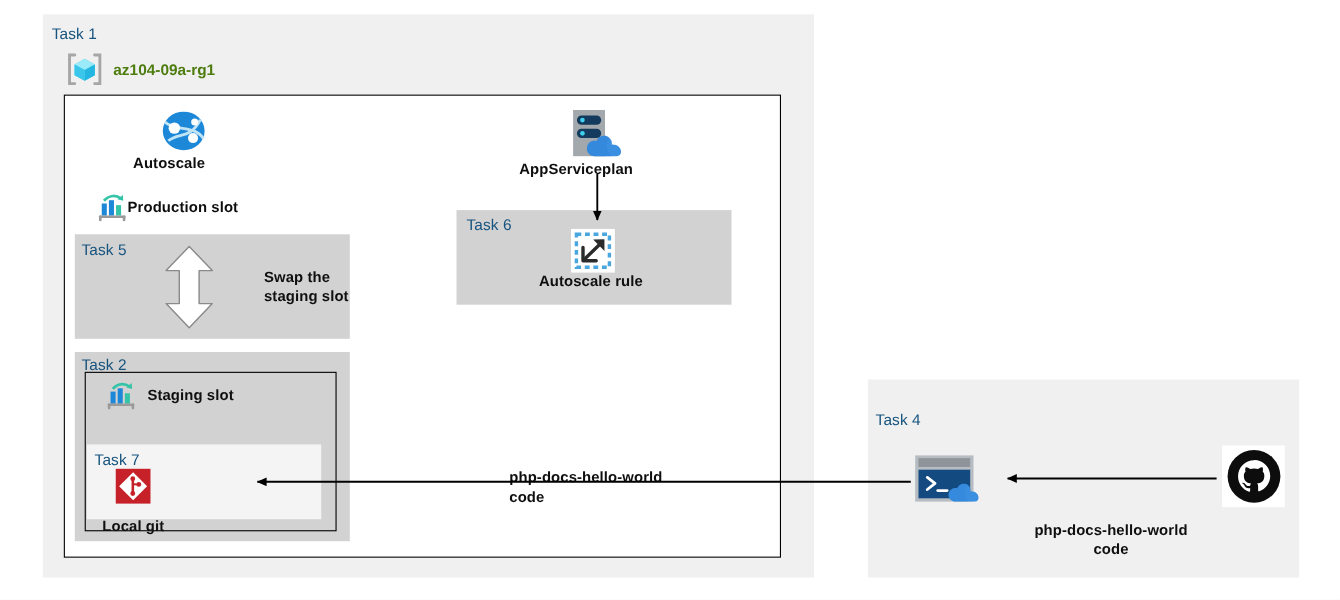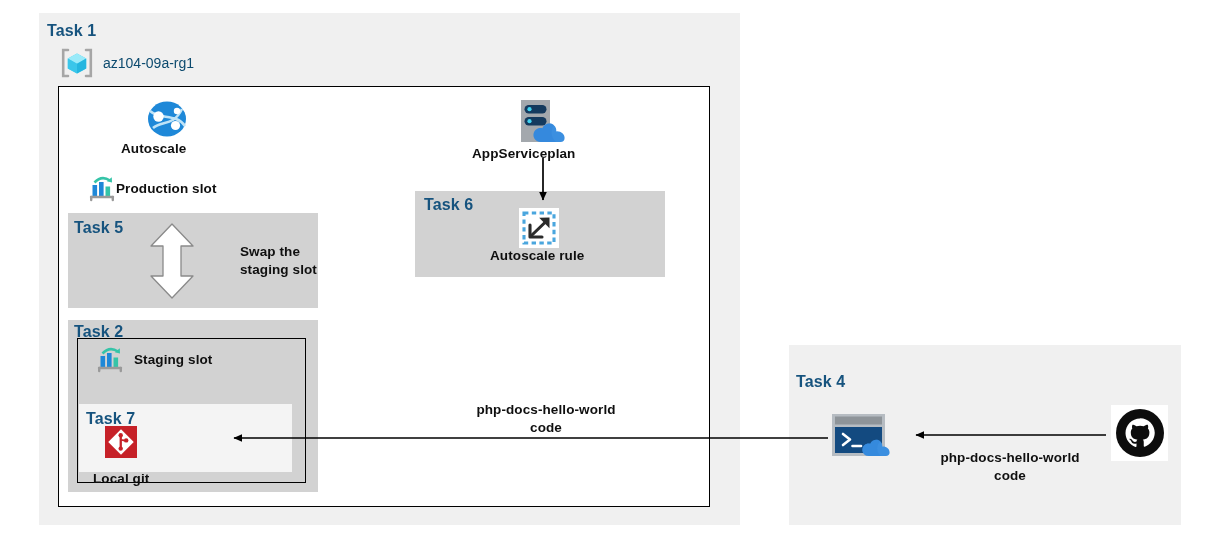--- a/index.html
+++ b/index.html
@@ -41,40 +41,40 @@
     left:415px;top:191px;width:250px;height:86px;
     background:#d2d2d2;
   }
   .task4-box{
     left:789px;top:345px;width:392px;height:180px;
     background:#f0f0f0;
   }
 
   
   .task-label{
-    color:#16537e;font-weight:bold;font-size:16px;
+    color:#16537e;font-weight:normal;font-size:14px;
     letter-spacing:.1px;white-space:nowrap;
   }
   .tl1{left:47px;top:22px;}
   .tl5{left:74px;top:219px;}
   .tl2{left:74px;top:323px;}
   .tl3{left:86px;top:410px;}
   .tl6{left:424px;top:196px;}
   .tl4{left:796px;top:373px;}
 
   
   .nodetext{
     color:#0f0f0f;font-weight:bold;font-size:13.5px;
     white-space:nowrap;letter-spacing:.1px;
   }
-  .nodetext.wrap{white-space:normal;text-align:center;line-height:1.32;}
+  .nodetext.wrap{white-space:normal;line-height:1.32;margin-top:24px;}
 
   
   .rg-row{left:60px;top:47px;display:flex;align-items:center;gap:9px;}
-  .rg-name{color:#0c4a6e;font-weight:normal;font-size:14px;white-space:nowrap;}
+  .rg-name{color:#4d7c0f;font-weight:bold;font-size:14px;white-space:nowrap;}
 
   
   .icon{display:block;}
 
   
   .appservice-wrap{left:146px;top:100px;}
   .appservice-label{left:121px;top:141px;}
 
   
   .prod-row{left:88px;top:174px;display:flex;align-items:center;}

